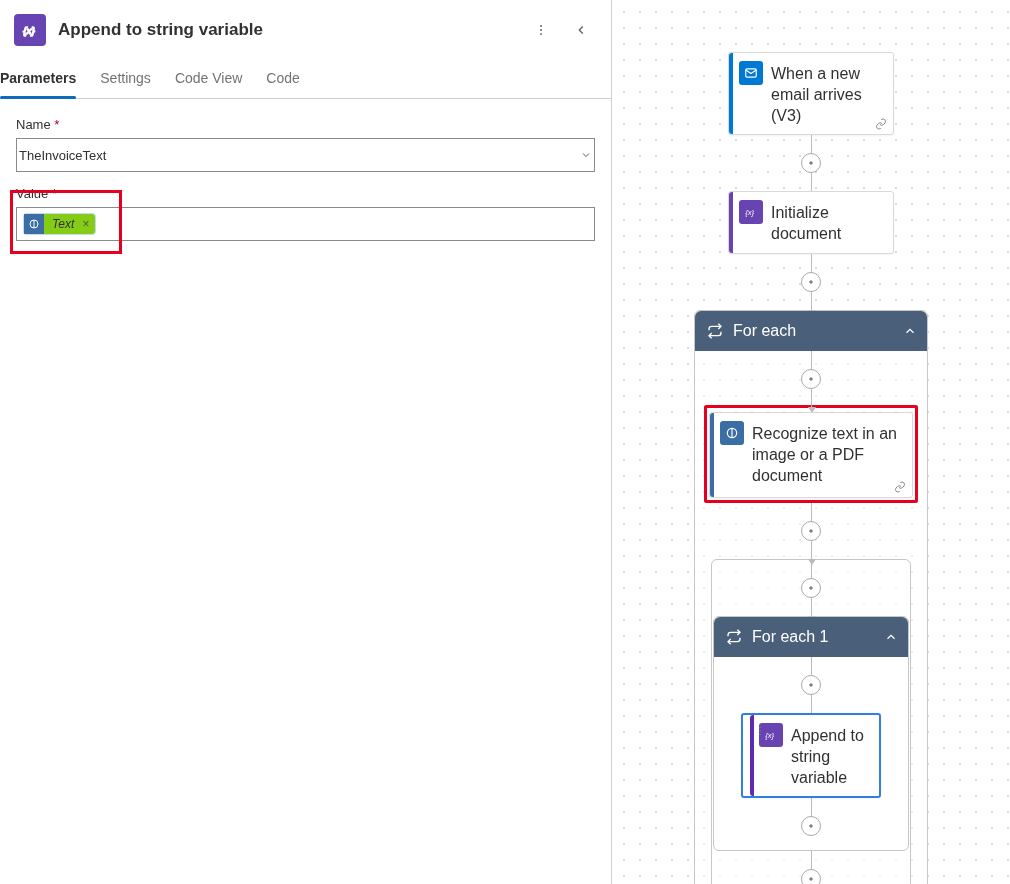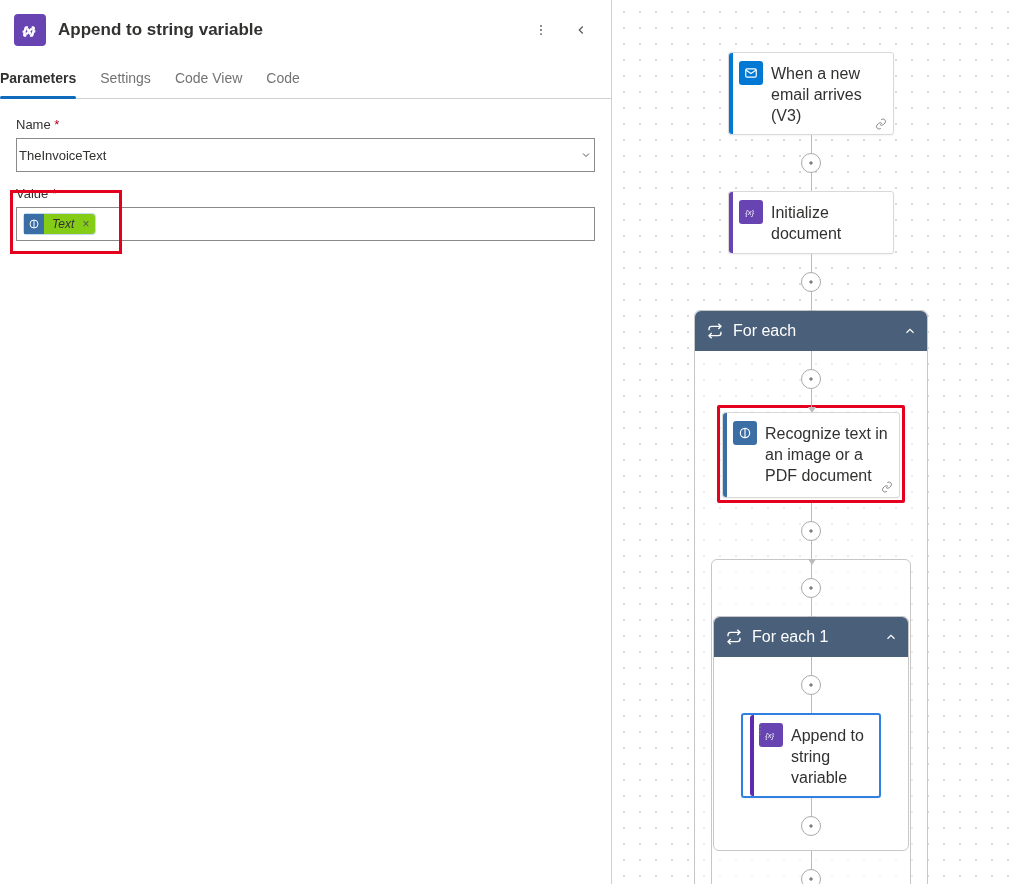--- a/index.html
+++ b/index.html
@@ -197,21 +197,21 @@
       <div class="connector conn-short"></div>
       <button class="plus-btn">
           <svg viewBox="0 0 24 24" stroke="currentColor" stroke-width="3" fill="none">
             <line x1="12" y1="4" x2="12" y2="20"></line>
             <line x1="4" y1="12" x2="20" y2="12"></line>
           </svg>
         </button>
       <div class="connector conn-short arrow-down"></div>
 
       <div class="rec-highlight">
-        <div class="node recognize" style="width:178px;">
+        <div class="node recognize" style="width:204px;">
           <div class="accent" style="background:var(--blue);"></div>
           <div class="n-icon bg-blue">
             <svg width="14" height="14" viewBox="0 0 24 24" fill="none" stroke="white" stroke-width="2">
                 <circle cx="12" cy="12" r="8"></circle>
                 <path d="M12 4v16"></path>
               </svg>
           </div>
           <div class="n-title">Recognize text in an image or a PDF document</div>
           <svg class="link-ic" width="12" height="12" viewBox="0 0 24 24" fill="none" stroke="#888" stroke-width="2">
               <path d="M10 13a5 5 0 0 0 7 0l3-3a5 5 0 0 0-7-7l-1 1"></path>

